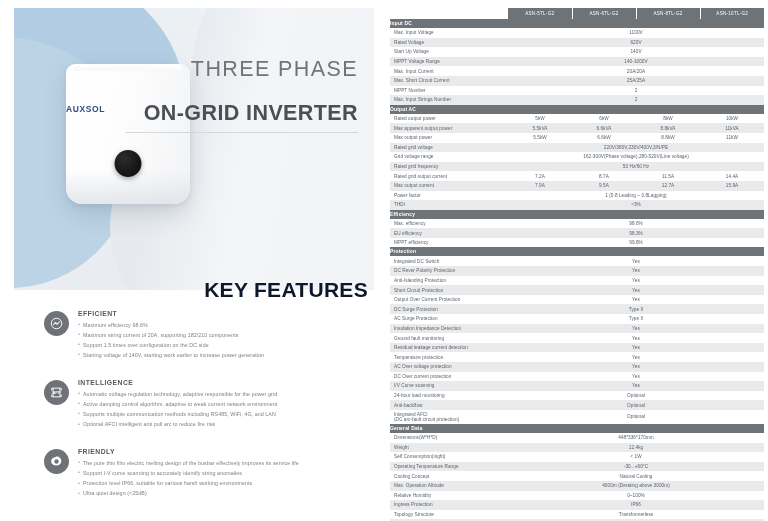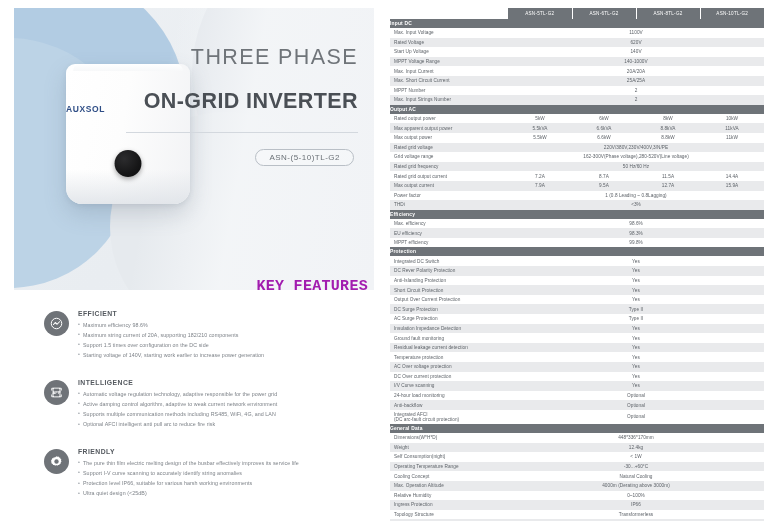--- a/index.html
+++ b/index.html
@@ -73,21 +73,21 @@
     font-size: 8.5px; font-weight: bold; letter-spacing: .6px;
     color: #2f4e86;
   }
   .device-knob {
     position: absolute; left: 50%; top: 86px; transform: translateX(-50%);
     width: 27px; height: 27px; border-radius: 50%;
     background: radial-gradient(circle at 36% 32%, #2c2c2e 0%, #161617 60%, #0a0a0b 100%);
     box-shadow: 0 2px 5px rgba(0,0,0,.35);
   }
 
-  .hero-text { position: absolute; right: 16px; top: 36px; text-align: right; width: 236px; }
+  .hero-text { position: absolute; right: 16px; top: 48px; text-align: right; width: 236px; }
   .title-1 {
     font-size: 21.5px; letter-spacing: 1.4px; color: #6f7479; font-weight: normal;
     line-height: 1.25;
   }
   .title-2 {
     font-size: 21.5px; letter-spacing: .4px; color: #4a4f55; font-weight: bold;
     line-height: 1.3; margin-top: 17px;
   }
   .hero-rule {
     position: absolute; right: 16px; top: 124px; width: 232px; height: 1px;
@@ -96,21 +96,21 @@
   .model-badge {
     position: absolute; right: 20px; top: 141px;
     border: 1px solid #b9bfc6; border-radius: 9px;
     padding: 3px 13px;
     font-size: 8px; color: #6a7076; letter-spacing: .5px;
     background: rgba(255,255,255,.25);
   }
 
   .key-features-title {
     position: absolute; right: 16px; top: 278px;
-    font-size: 15px; font-weight: bold; color: #a21caf; letter-spacing: .3px; font-family: Liberation Mono, monospace;
+    font-size: 21px; font-weight: bold; color: #0f172a; letter-spacing: .3px;
   }
 
   .features { position: absolute; left: 44px; top: 310px; width: 330px; }
   .feature { display: flex; margin-bottom: 19px; }
   .feat-icon {
     flex: 0 0 auto;
     width: 25px; height: 25px; border-radius: 50%;
     background: #6f7378;
     display: flex; align-items: center; justify-content: center;
     margin-right: 9px; margin-top: 1px;
@@ -176,21 +176,20 @@
         <div class="device-shade"></div>
         <div class="device-logo">AUXSOL</div>
         <div class="device-knob"></div>
       </div>
 
       <div class="hero-text">
         <div class="title-1">THREE PHASE</div>
         <div class="title-2">ON-GRID INVERTER</div>
       </div>
       <div class="hero-rule"></div>
-      <div class="model-badge">ASN-(5-10)TL-G2</div>
     </div>
 
     <div class="key-features-title">KEY FEATURES</div>
 
     <div class="features">
 
       <div class="feature">
         <div class="feat-icon">
           <svg width="15" height="15" viewBox="0 0 24 24" fill="none" stroke="#ffffff" stroke-width="1.6">
             <circle cx="12" cy="12" r="8.4"></circle>

